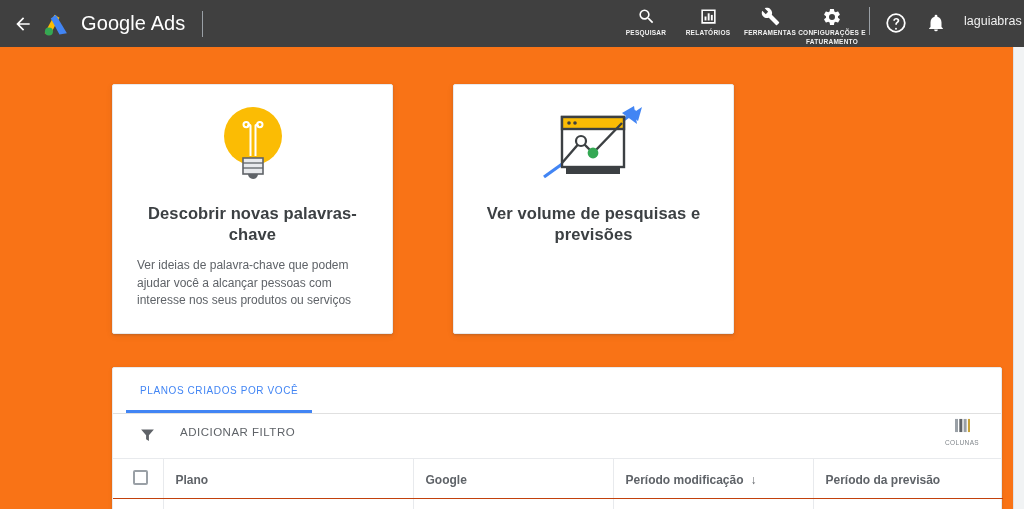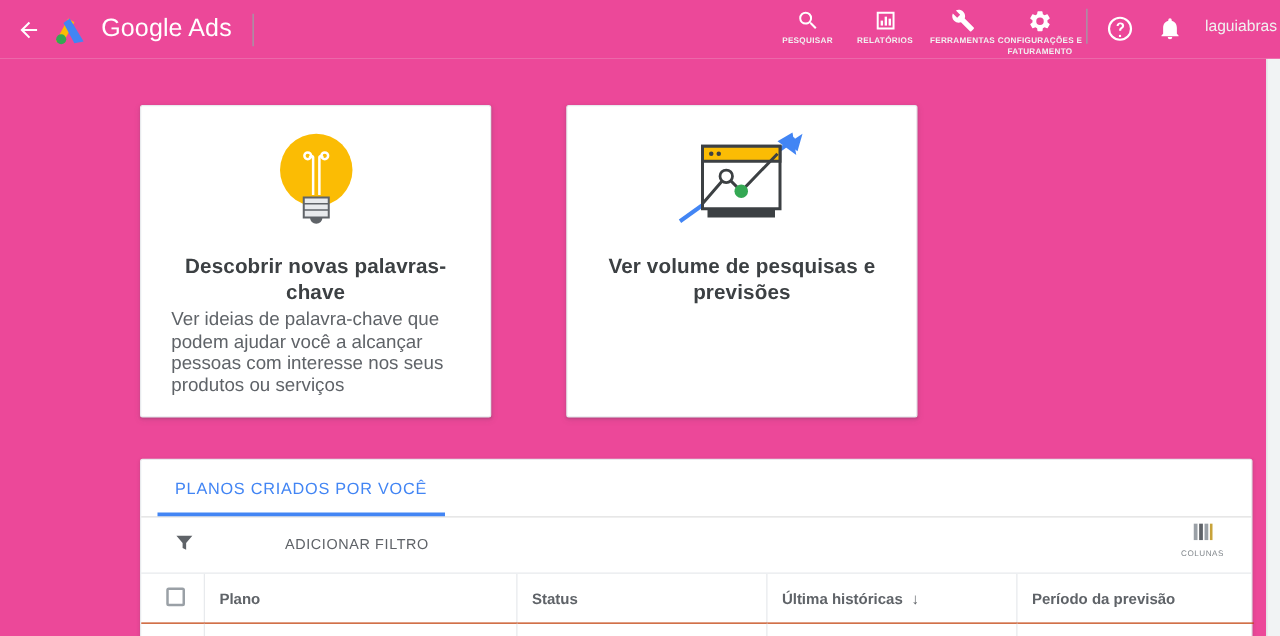--- a/index.html
+++ b/index.html
@@ -8,21 +8,21 @@
     width: 1024px; height: 509px;
     overflow: hidden;
     font-family: "Liberation Sans", "DejaVu Sans", sans-serif;
     background: #f1f3f4;
   }
 
   
   .topbar {
     position: absolute; top: 0; left: 0;
     width: 1024px; height: 47px;
-    background: #ec4899;
+    background: #404040;
     display: flex; align-items: center;
     color: #fff;
     z-index: 20;
   }
   .back-arrow {
     width: 34px; margin-left: 6px;
     display: flex; align-items: center; justify-content: center;
     cursor: pointer;
   }
   .back-arrow svg { display: block; }
@@ -70,21 +70,21 @@
     margin-top: 14px; margin-left: 8px;
     font-size: 12.5px; color: #f1f1f1;
     white-space: nowrap; overflow: hidden;
     max-width: 58px; cursor: pointer;
   }
 
   
   .content {
     position: absolute; top: 47px; left: 0;
     width: 1013px; height: 462px;
-    background: #ec4899;
+    background: #f97316;
     overflow: hidden;
   }
   .scroll-gutter {
     position: absolute; top: 47px; left: 1013px;
     width: 11px; height: 462px;
     background: #f1f3f4;
     border-left: 1px solid #e0e2e4;
   }
 
   
@@ -99,56 +99,56 @@
     display: flex; flex-direction: column; align-items: center;
     padding: 0 24px;
   }
   .entry-card.second { margin-left: 60px; }
   .card-icon { height: 118px; display: flex; align-items: center; justify-content: center; }
   .card-title {
     font-size: 16.5px; font-weight: bold; color: #3c4043;
     text-align: center; line-height: 21px; letter-spacing: .1px;
   }
   .card-desc {
-    margin-top: 2px;
-    font-size: 15px; color: #5f6368;
+    margin-top: 12px;
+    font-size: 12px; color: #5f6368;
     text-align: left; line-height: 17.5px;
   }
   .entry-card.second .card-desc { text-align: left; }
 
   
   .plans-panel {
     position: absolute; top: 320px; left: 112px;
     width: 890px; min-height: 142px;
     background: #fff;
     border: 1px solid #e8eaed;
     border-radius: 2px;
     box-shadow: 0 1px 2px rgba(60,64,67,.18), 0 1px 4px rgba(60,64,67,.08);
   }
   .tabs { display: flex; height: 46px; border-bottom: 1px solid #e0e0e0; position: relative; }
   .tab {
     display: flex; align-items: center; justify-content: center;
     padding: 16px 14px; cursor: pointer;
-    font-size: 13px; letter-spacing: .6px;
+    font-size: 10px; letter-spacing: .6px;
     color: #5f6368; text-align: center; line-height: 14px;
     position: relative;
   }
   .tab.first { margin-left: 13px; }
   .tab.active { color: #4285f4; }
   .tab.active::after {
     content: ""; position: absolute; left: 0; right: 0; bottom: 0;
     height: 3px; background: #4285f4;
   }
 
   .toolbar {
     height: 45px; display: flex; align-items: center;
     position: relative; padding-left: 26px;
     border-bottom: 1px solid #e8eaed;
   }
-  .filter-btn { display: flex; align-items: center; cursor: pointer; gap: 48px; }
+  .filter-btn { display: flex; align-items: flex-start; cursor: pointer; }
   .filter-label {
     margin-left: 24px; font-size: 11.5px;
     letter-spacing: .5px; color: #5f6368;
   }
   .columns-btn {
     position: absolute; right: 12px; top: 4px;
     width: 54px; display: flex; flex-direction: column; align-items: center;
     cursor: pointer;
   }
   .columns-lbl {
@@ -344,26 +344,26 @@
           <th class="col-check">
             <span class="cbox"></span>
           </th>
           <th class="col-plan">
             <span class="th-txt">
                 <span>Plano</span>
               </span>
           </th>
           <th class="col-status">
             <span class="th-txt">
-                <span>Status</span>
+                <span>Google</span>
               </span>
           </th>
           <th class="col-mod">
             <span class="th-txt">
-              <span>Última históricas</span>
+              <span>Período modificação</span>
               <span class="sort-arrow">↓</span>
             </span>
           </th>
           <th class="col-per">
             <span class="th-txt">
                 <span>Período da previsão</span>
               </span>
           </th>
         </tr>
       </thead>

